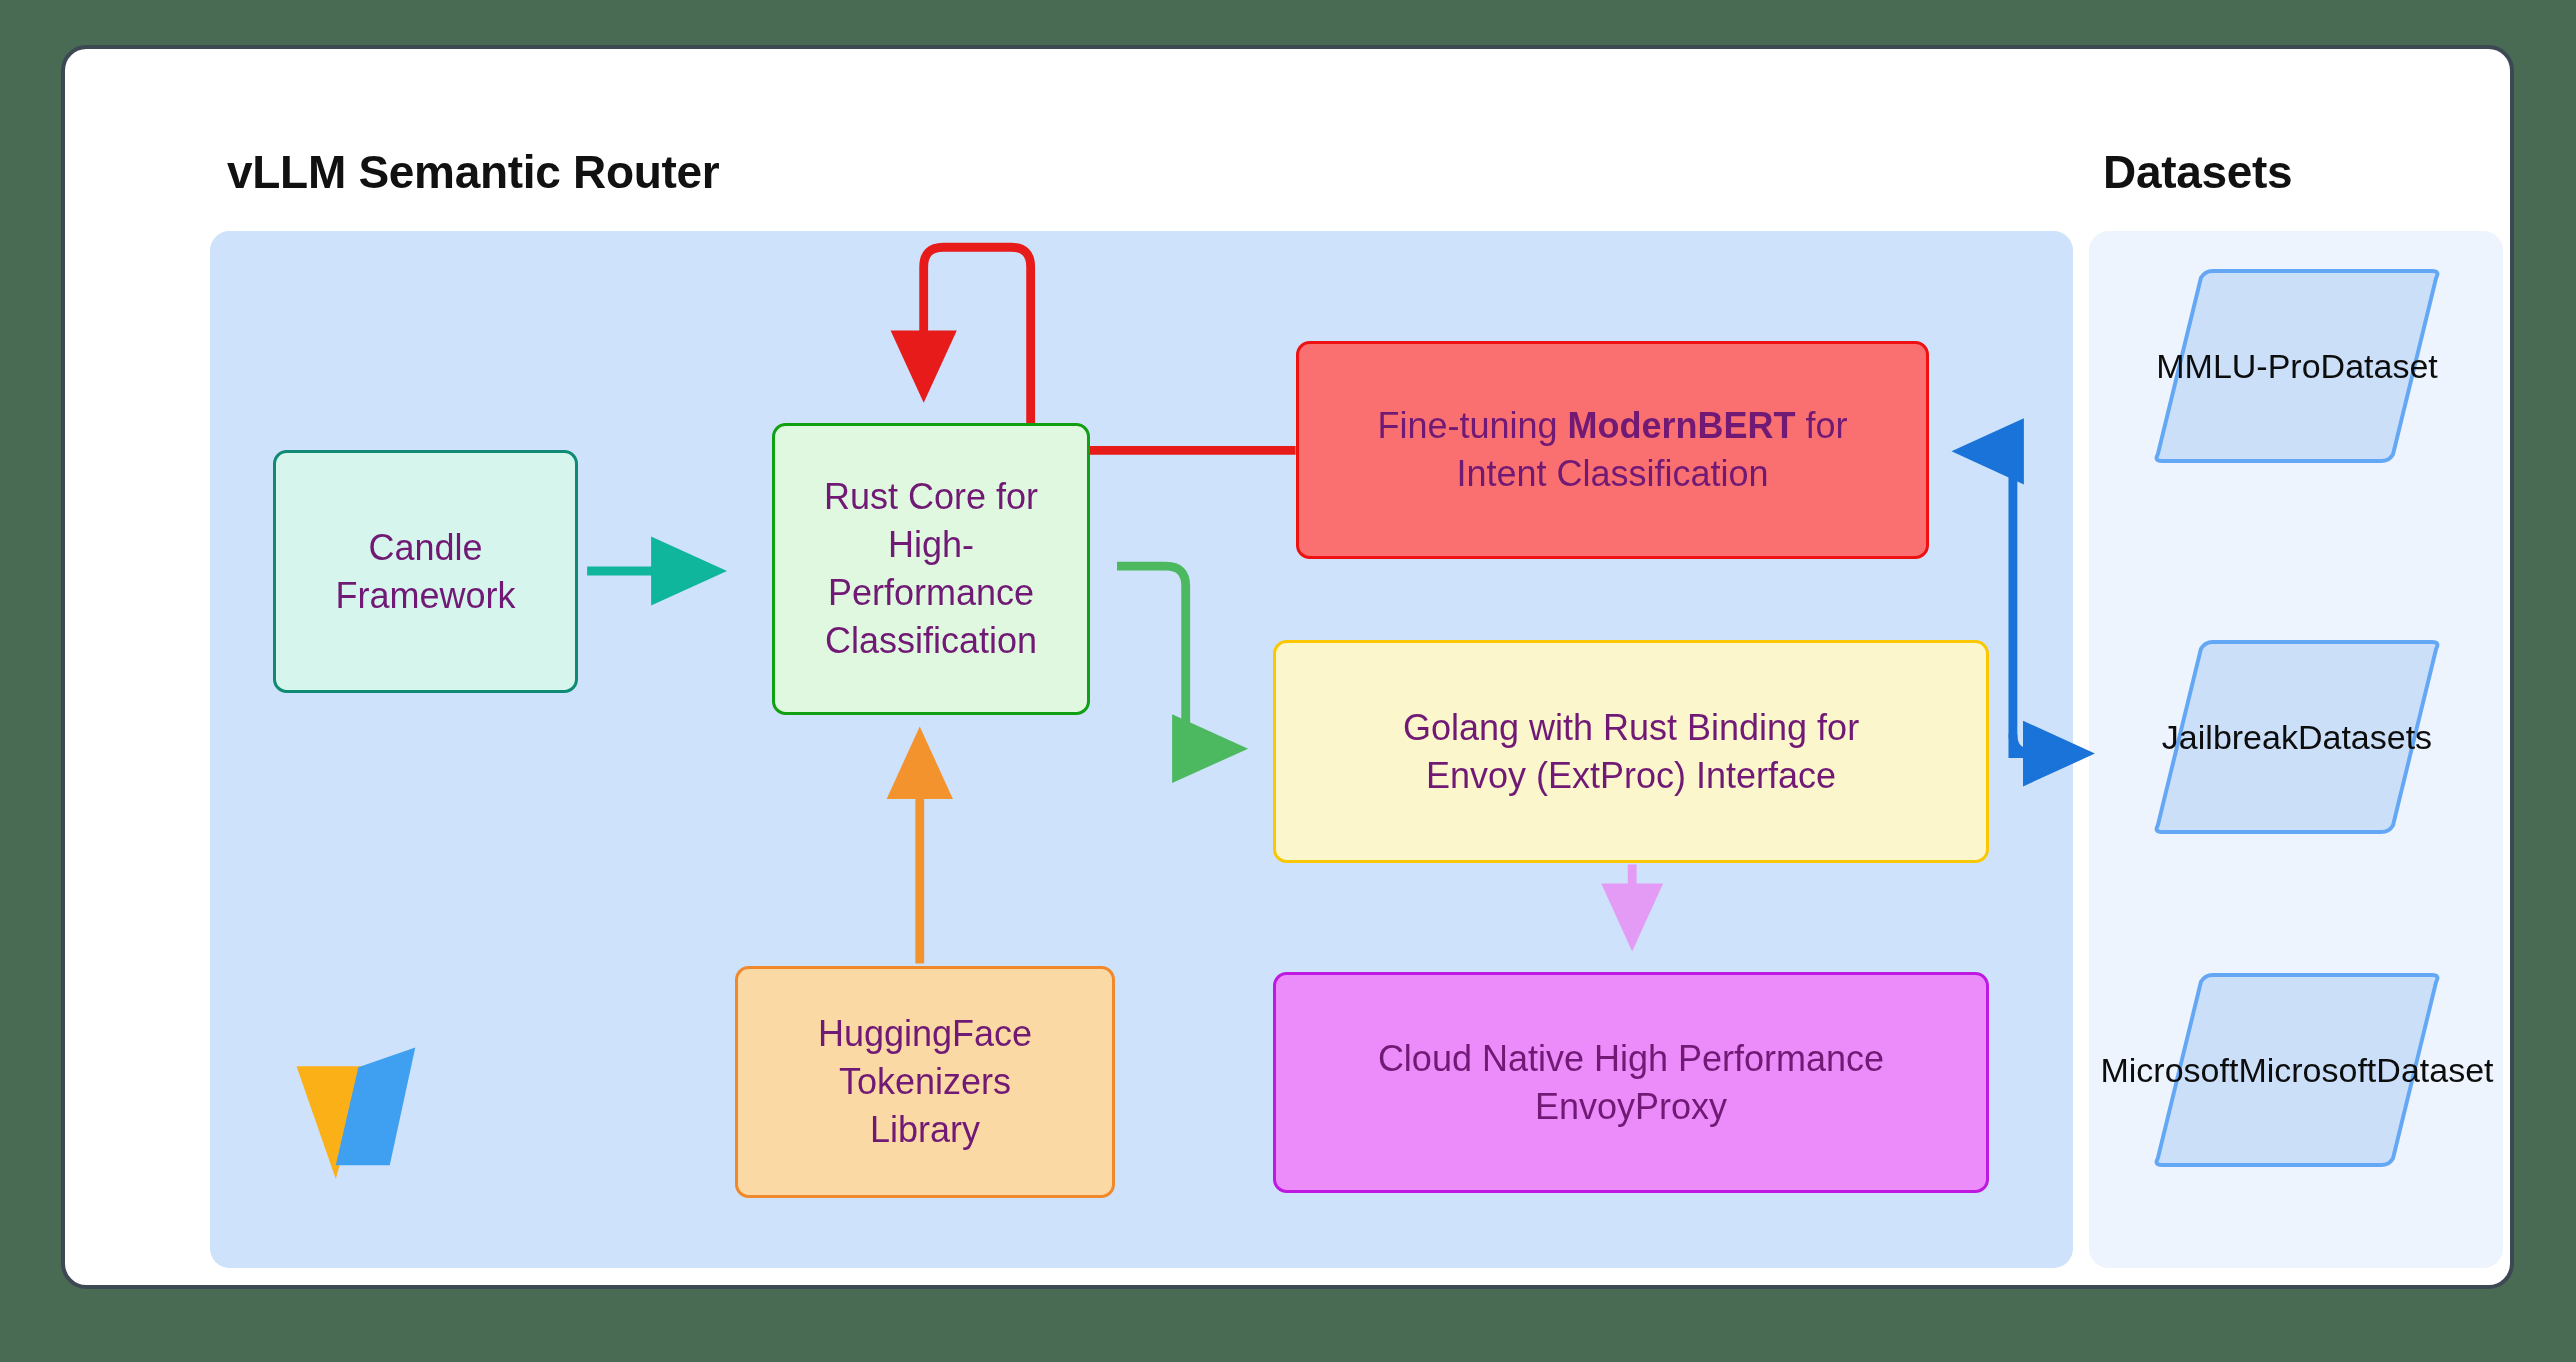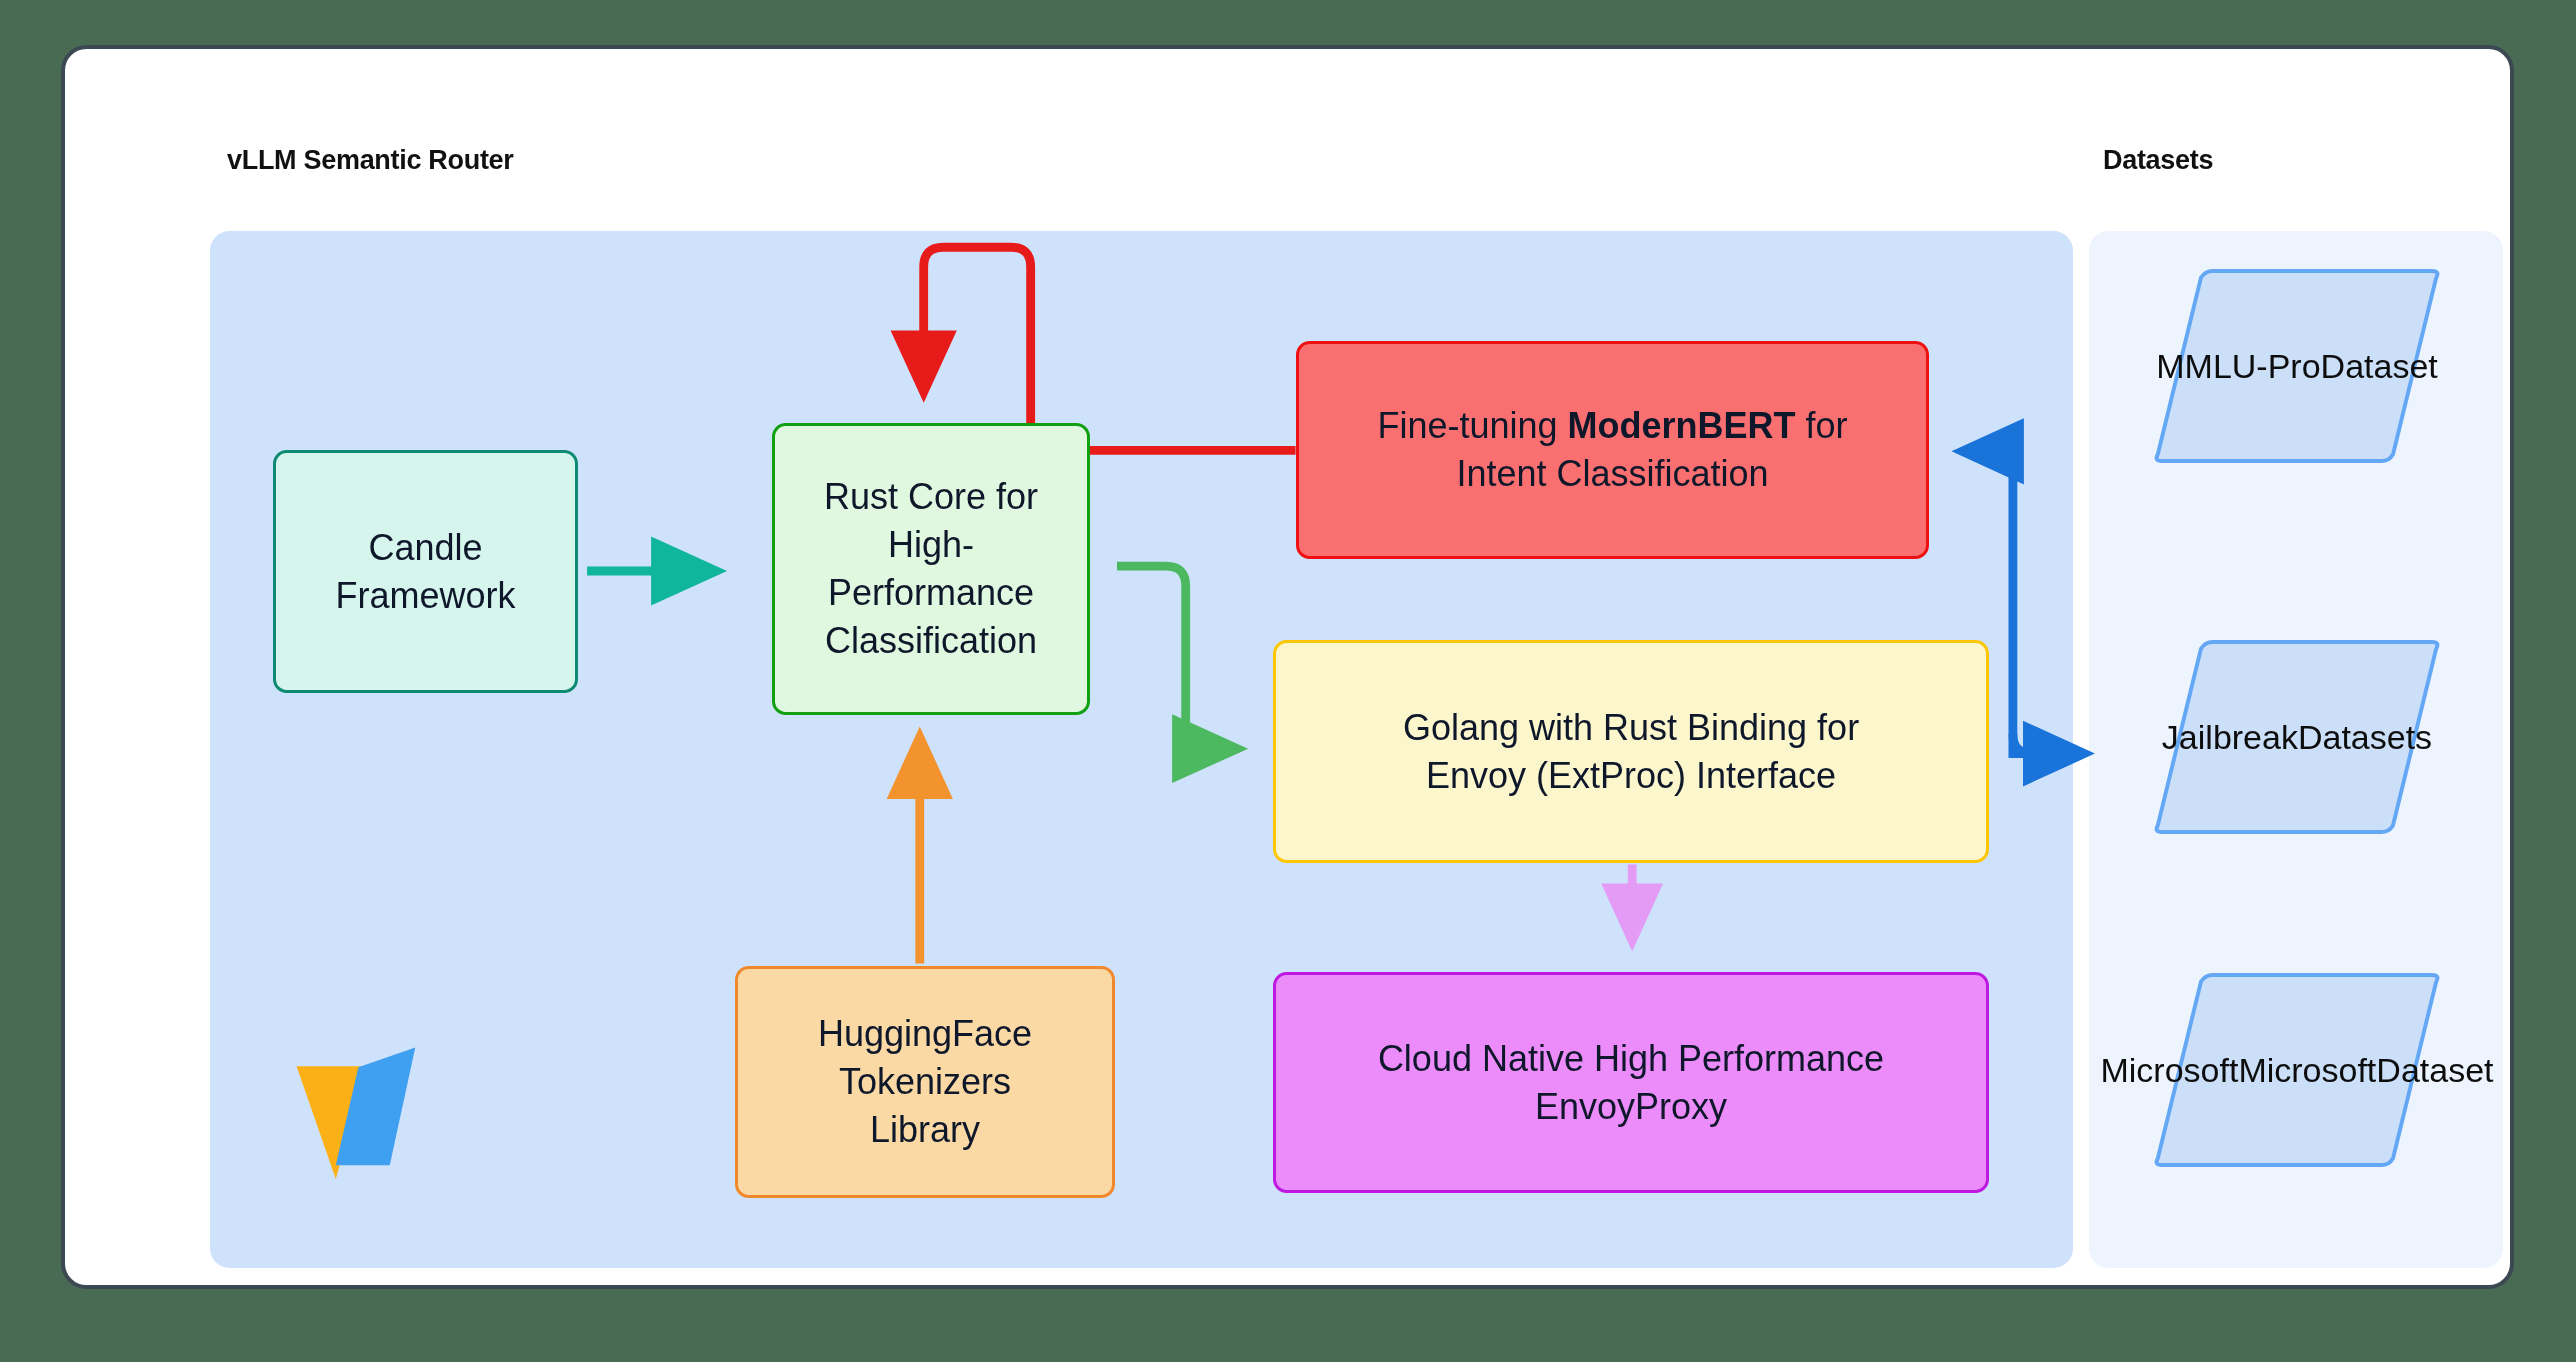--- a/index.html
+++ b/index.html
@@ -21,21 +21,21 @@
     top: 45px;
     width: 2453px;
     height: 1244px;
     background: #ffffff;
     border: 4.9px solid #3c4852;
     border-radius: 25.5px;
     box-sizing: border-box;
   }
   .grp-title {
     position: absolute;
-    font-size: 27px;
+    font-size: 46px;
     font-weight: bold;
     color: #111111;
     letter-spacing: -0.3px;
     white-space: nowrap;
   }
   #title-router { left: 162px; top: 96px; }
   #title-datasets { left: 2038px; top: 96px; }
 
   #router-panel {
     position: absolute;
@@ -56,21 +56,21 @@
     border-radius: 19.6px;
   }
 
   .node {
     position: absolute;
     box-sizing: border-box;
     display: flex;
     align-items: center;
     justify-content: center;
     text-align: center;
-    color: #0f172a;
+    color: #701a75;
     font-size: 36px;
     line-height: 1.33;
     border-radius: 13.7px;
     border-width: 3.9px;
     border-style: solid;
     padding: 5.9px 13.7px;
   }
   .node span.lbl { display: block; }
   .node b { font-weight: bold; }
 

